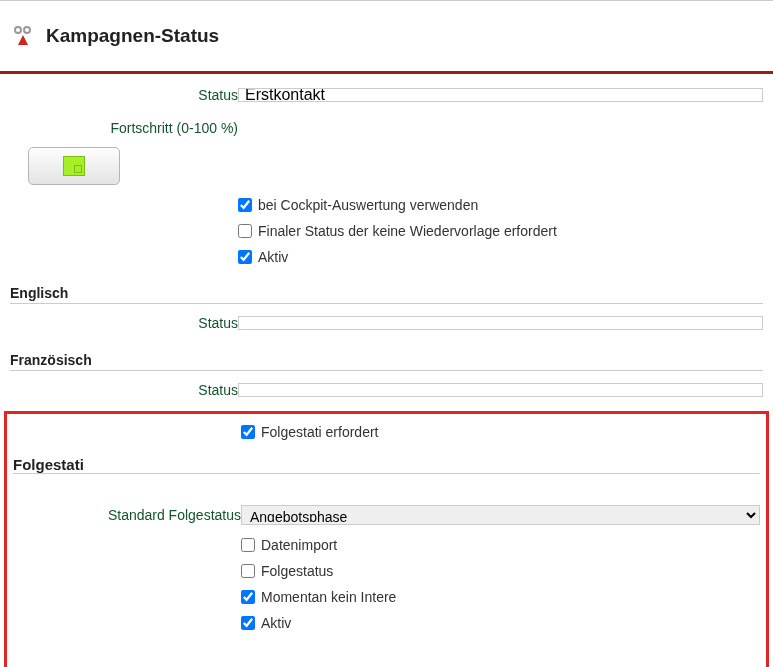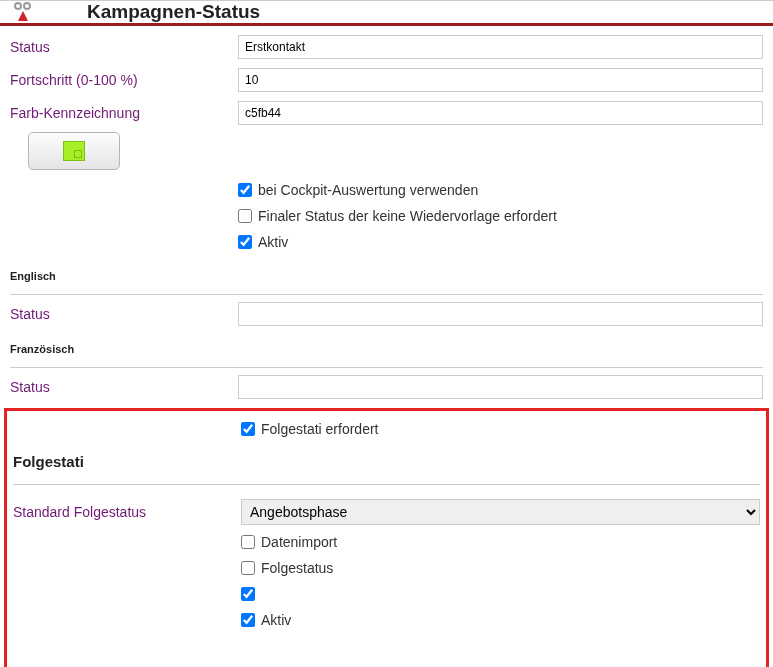--- a/index.html
+++ b/index.html
@@ -6,24 +6,23 @@
   body {
     font-family: Arial, Helvetica, sans-serif;
     font-size: 14px;
     color: #333;
     background: #fff;
     width: 773px;
   }
   .header {
     display: flex;
     align-items: center;
-    padding: 0 12px;
+    padding: 24px 12px;
     border-top: 1px solid #ccc;
     border-bottom: 3px solid #9b1c1c;
-    gap: 41px;
   }
   .header-icon {
     width: 22px;
     height: 22px;
     margin-right: 12px;
     display: flex;
     align-items: center;
     justify-content: center;
   }
   .header-title {
@@ -37,37 +36,38 @@
   .row {
     display: flex;
     align-items: center;
     min-height: 30px;
     margin-bottom: 3px;
   }
   .label-col {
     width: 228px;
     flex-shrink: 0;
     font-size: 14px;
-    color: #701a75;
+    color: #14532d;
     padding-left: 0;
+    text-align: right;
   }
   .field-col {
     flex: 1;
   }
   input[type="text"] {
     width: 100%;
-    height: 24px;
+    height: 14px;
     border: 1px solid #ccc;
     padding: 2px 6px;
-    font-size: 12px;
+    font-size: 16px;
     font-family: inherit;
   }
   select {
     width: 100%;
-    height: 26px;
+    height: 20px;
     border: 1px solid #ccc;
     padding: 2px 4px;
     font-size: 14px;
     font-family: inherit;
     background: #efefef;
   }
   .color-btn {
     width: 92px;
     height: 38px;
     border: 1px solid #b5b5b5;
@@ -105,41 +105,41 @@
   .cb-row input[type="checkbox"] {
     margin-right: 6px;
     width: 14px;
     height: 14px;
   }
   .cb-row label {
     font-size: 14px;
     color: #333;
   }
   .section-heading {
-    font-size: 11px;
+    font-size: 14px;
     font-weight: bold;
     color: #222;
     margin-top: 14px;
     margin-bottom: 4px;
     border-bottom: 1px solid #ccc;
-    padding-bottom: 12px;
+    padding-bottom: 2px;
   }
   .highlight-box {
     border: 3px solid #e22424;
     margin: 6px 4px 8px 4px;
     padding: 4px 6px 10px 6px;
   }
   .folgestati-heading {
     font-size: 15px;
     font-weight: bold;
     color: #222;
     border-bottom: 1px solid #ccc;
-    padding-bottom: 14px;
+    padding-bottom: 0;
     margin-top: 8px;
-    margin-bottom: 12px;
+    margin-bottom: 26px;
   }
 </style>
 </head>
 <body>
 
 <div class="header">
   <span class="header-icon">
     <svg width="22" height="22" viewBox="0 0 22 22">
       <circle cx="6" cy="5" r="3" fill="none" stroke="#999" stroke-width="2"></circle>
       <circle cx="15" cy="5" r="3" fill="none" stroke="#999" stroke-width="2"></circle>
@@ -153,31 +153,22 @@
 
   <div class="row">
     <div class="label-col">Status</div>
     <div class="field-col">
       <input type="text" value="Erstkontakt" style="">
     </div>
   </div>
 
   <div class="row">
     <div class="label-col">Fortschritt (0-100 %)</div>
-    <div class="field-col">
-      <input type="text" value="10" style="">
-    </div>
-  </div>
-
-  <div class="row">
-    <div class="label-col">Farb-Kennzeichnung</div>
-    <div class="field-col">
-      <input type="text" value="c5fb44" style="">
-    </div>
-  </div>
+  </div>
+
 
   <div class="color-btn">
     <div class="color-swatch"></div>
   </div>
 
   <div class="row">
     <div class="label-col"></div>
     <div class="field-col">
       <div class="cb-row">
         <input type="checkbox" checked="" style="">
@@ -242,20 +233,21 @@
       <div class="cb-row">
         <input type="checkbox" style="">
         <label>Datenimport</label>
       </div>
       <div class="cb-row">
         <input type="checkbox" style="">
         <label>Folgestatus</label>
       </div>
       <div class="cb-row">
         <input type="checkbox" checked="" style="">
+        <label>Momentan kein Intere</label>
       </div>
       <div class="cb-row">
         <input type="checkbox" checked="" style="">
         <label>Aktiv</label>
       </div>
       <div class="cb-row">
         
         
       </div>
     </div>

